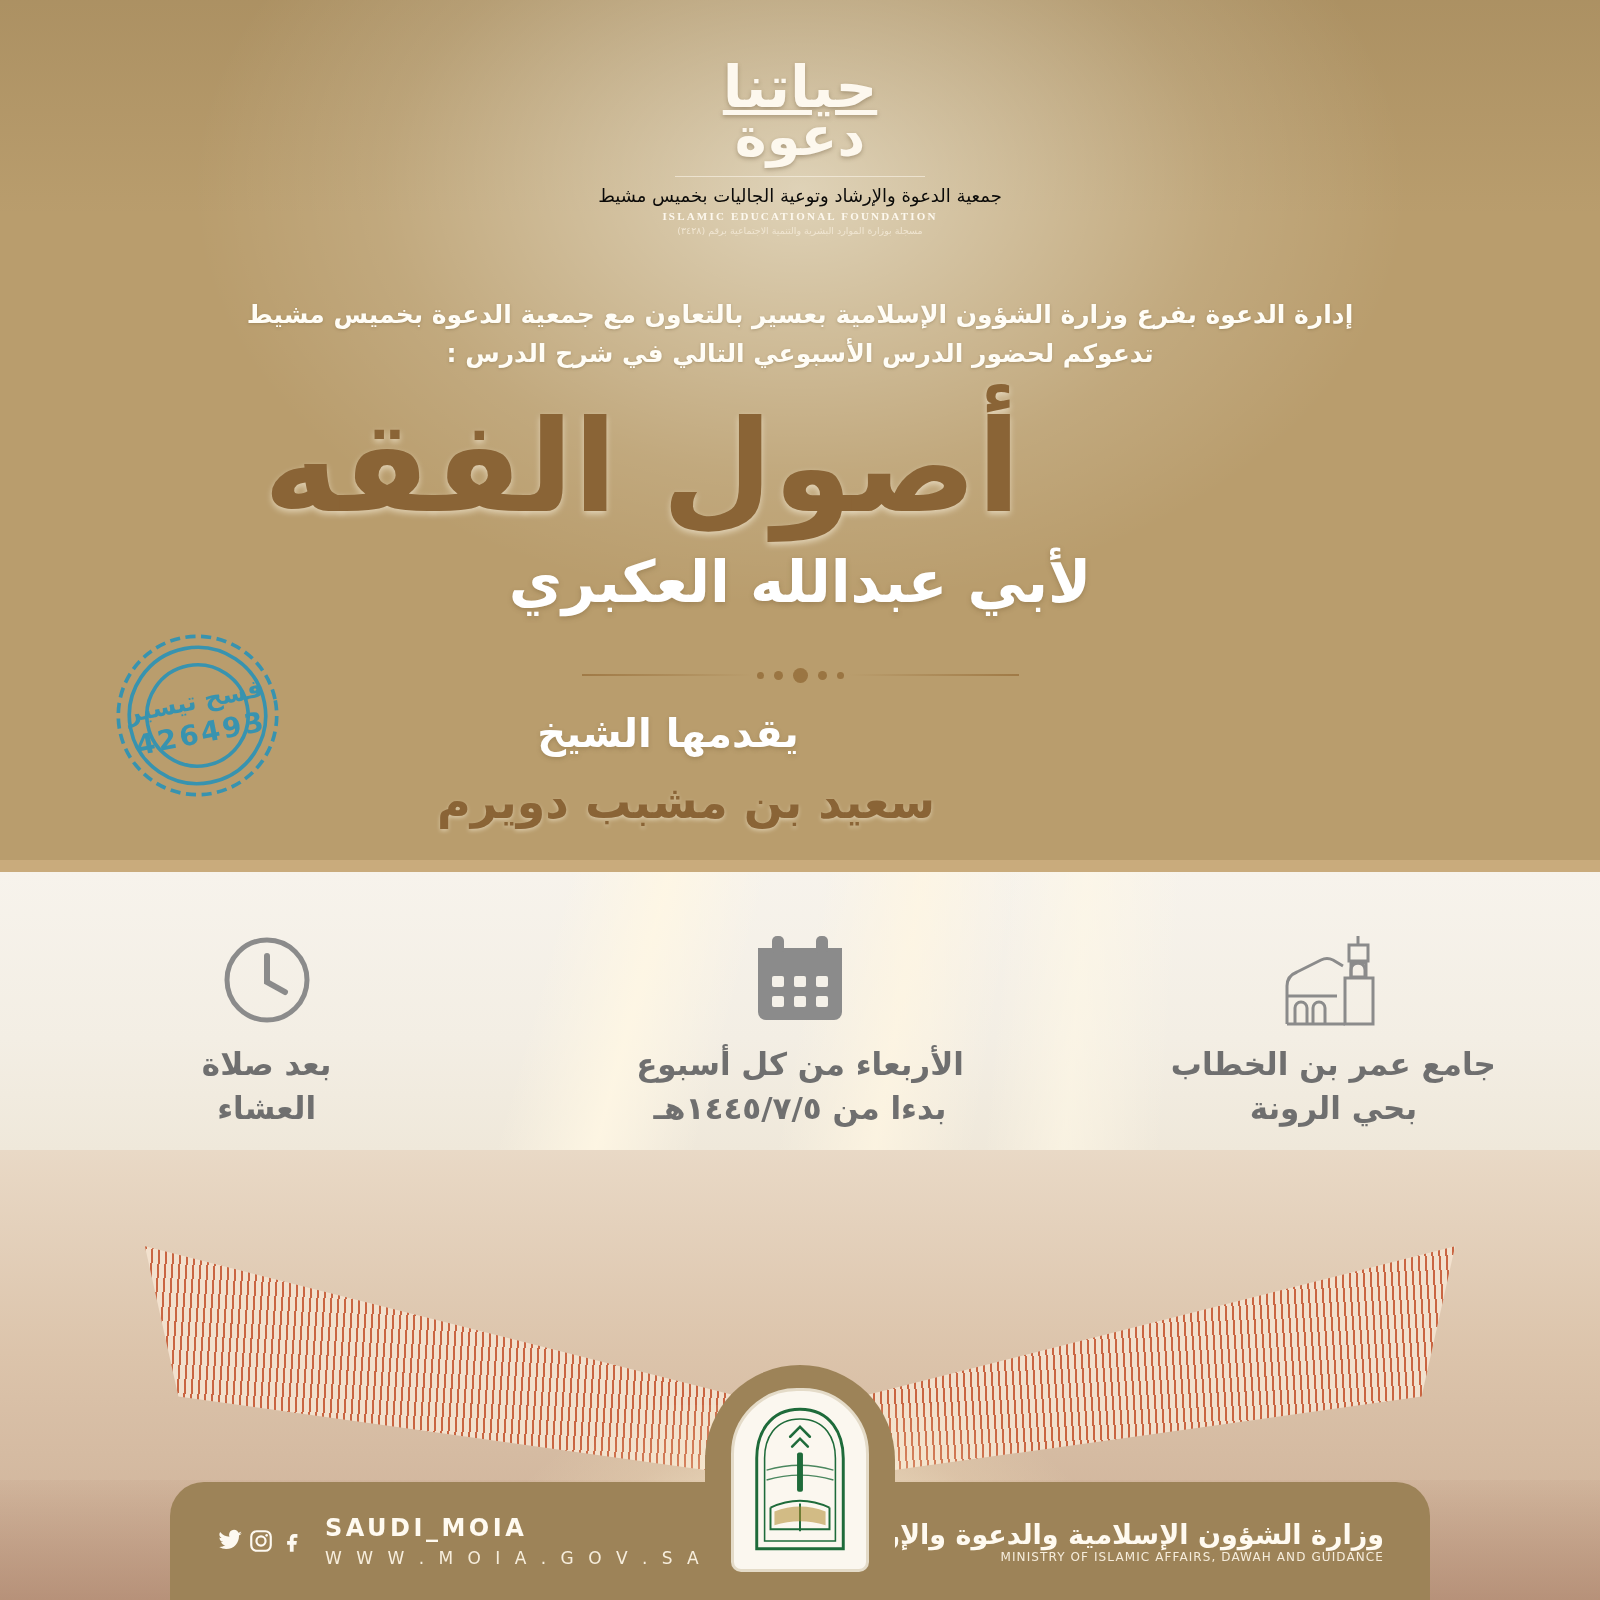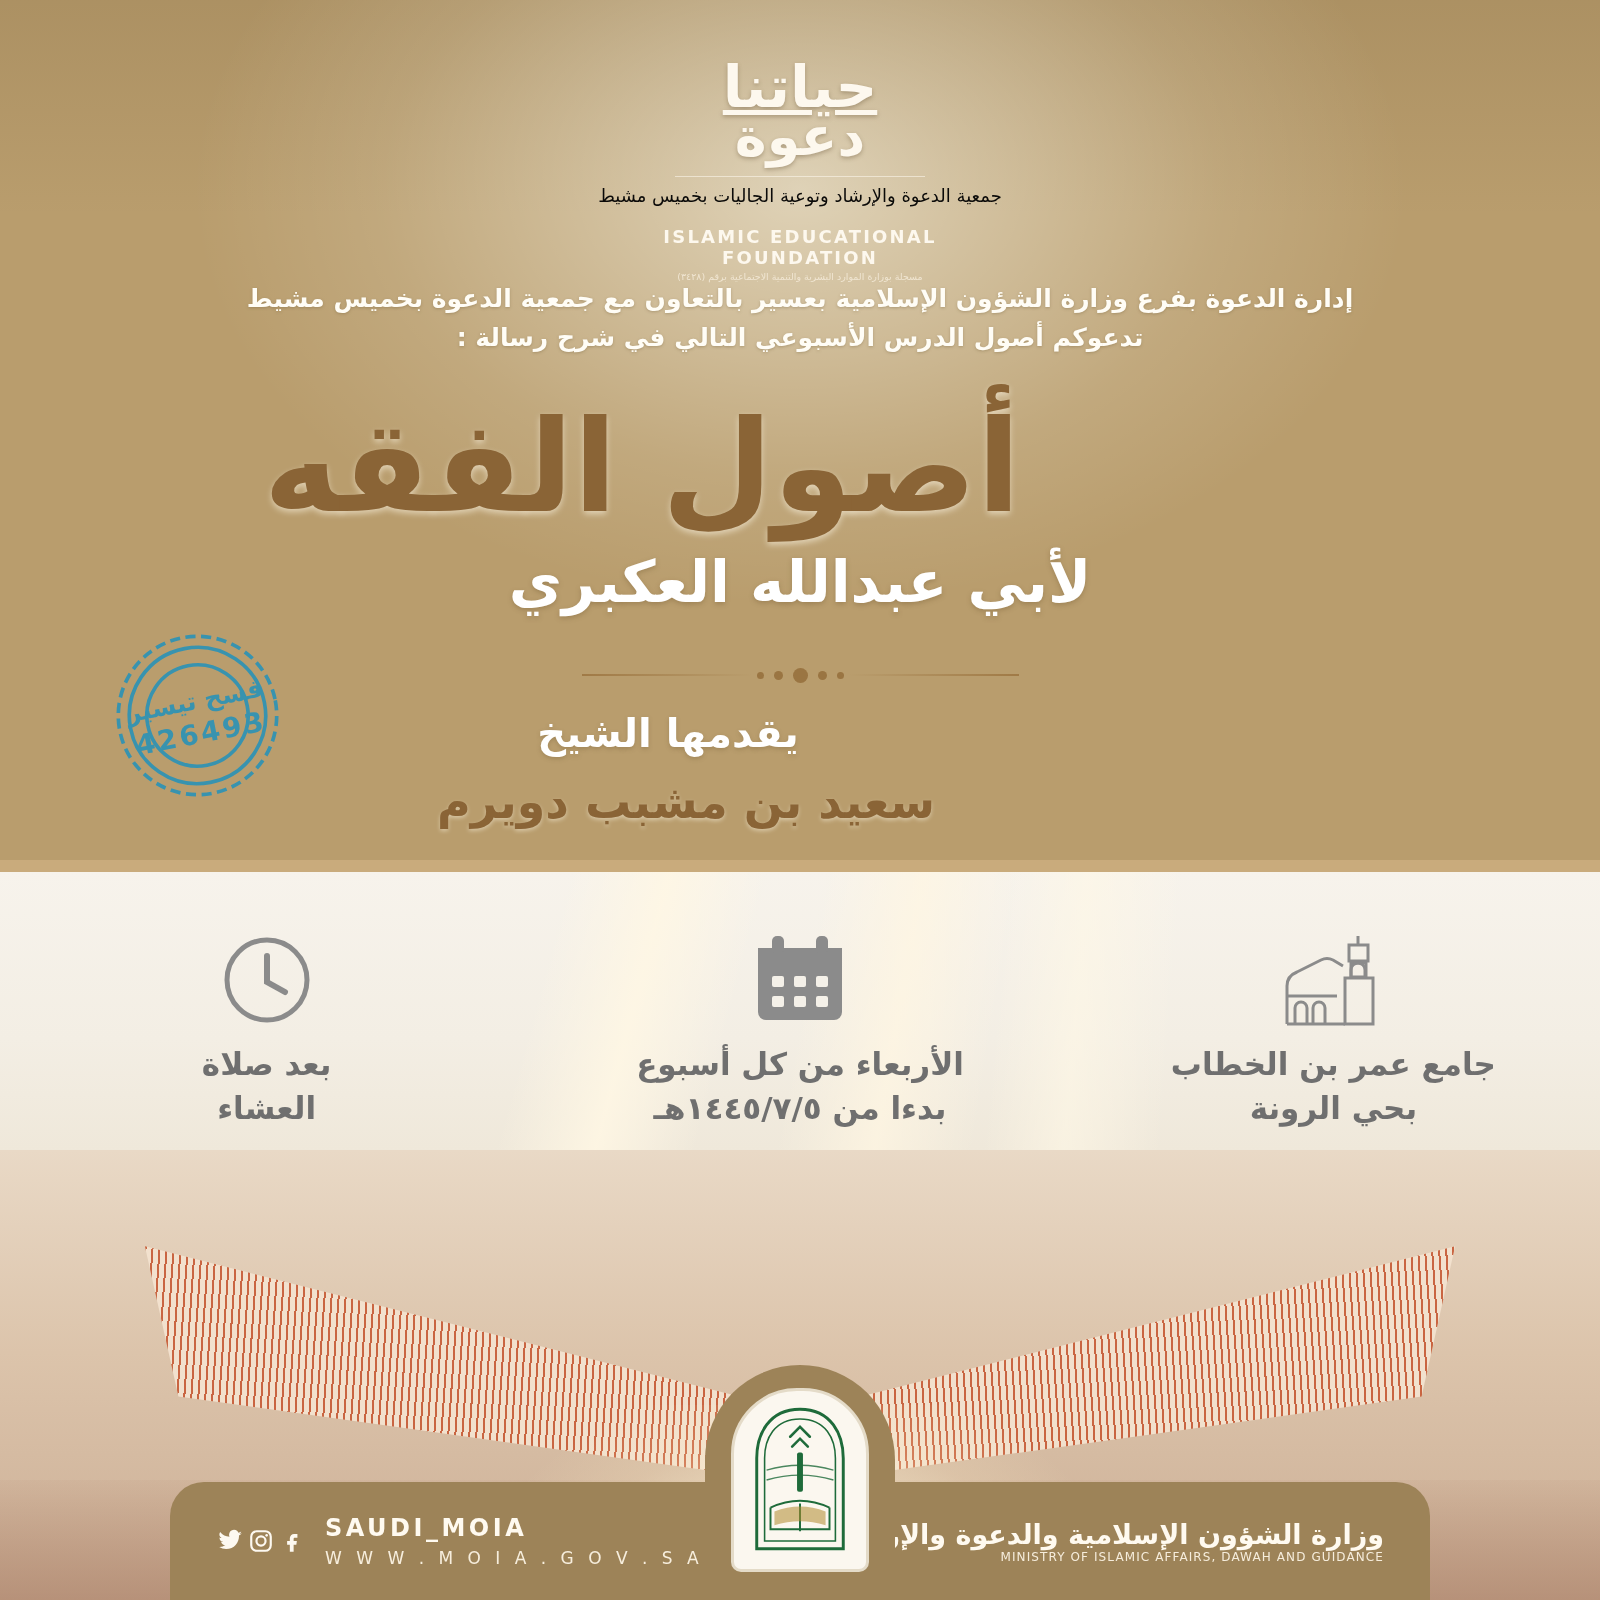--- a/index.html
+++ b/index.html
@@ -73,39 +73,40 @@
     background: rgba(255,250,240,0.55);
     margin: 12px auto 8px;
   }
   .logo-ar-org {
     font-size: 18px;
     color: #000000;
     letter-spacing: 0px;
     opacity: 0.95;
   }
   .logo-en-org {
-    font-size: 18px;
+    font-size: 11px;
     letter-spacing: 2.2px;
     color: #fdf8ee;
     font-weight: bold;
-    margin-top: 20px;
+    margin-top: 4px;
     direction: ltr;
+    font-family: Liberation Serif, serif;
   }
   .logo-reg {
     font-size: 9.5px;
     letter-spacing: 0.5px;
     color: #f3e9d6;
     margin-top: 3px;
     opacity: 0.9;
   }
 
   
   .invite {
     position: absolute;
-    top: 280px;
+    top: 296px;
     left: 0;
     width: 1600px;
     text-align: center;
     color: #fffdf6;
     font-size: 25px;
     line-height: 1.55;
     font-weight: bold;
     text-shadow: 0 1px 3px rgba(110,88,52,0.35);
     z-index: 5;
   }
@@ -419,21 +420,21 @@
       <div class="logo-arabic-2">دعوة</div>
     </div>
     <div class="logo-divider"></div>
     <div class="logo-ar-org">جمعية الدعوة والإرشاد وتوعية الجاليات بخميس مشيط</div>
     <div class="logo-en-org">ISLAMIC EDUCATIONAL FOUNDATION</div>
     <div class="logo-reg">مسجلة بوزارة الموارد البشرية والتنمية الاجتماعية برقم (٣٤٢٨)</div>
   </div>
 
   <div class="invite">
     <div>إدارة الدعوة بفرع وزارة الشؤون الإسلامية بعسير بالتعاون مع جمعية الدعوة بخميس مشيط</div>
-    <div>تدعوكم أصول الدرس الأسبوعي التالي في شرح رسالة :</div>
+    <div>تدعوكم لحضور الدرس الأسبوعي التالي في شرح الدرس :</div>
   </div>
 
   <div class="main-title">أصول الفقه</div>
   <div class="subtitle">لأبي عبدالله العكبري</div>
 
   <div class="ornament">
     <div class="orn-line"></div>
     <div class="orn-dot d1"></div>
     <div class="orn-dot d2"></div>
     <div class="orn-dot d3"></div>

